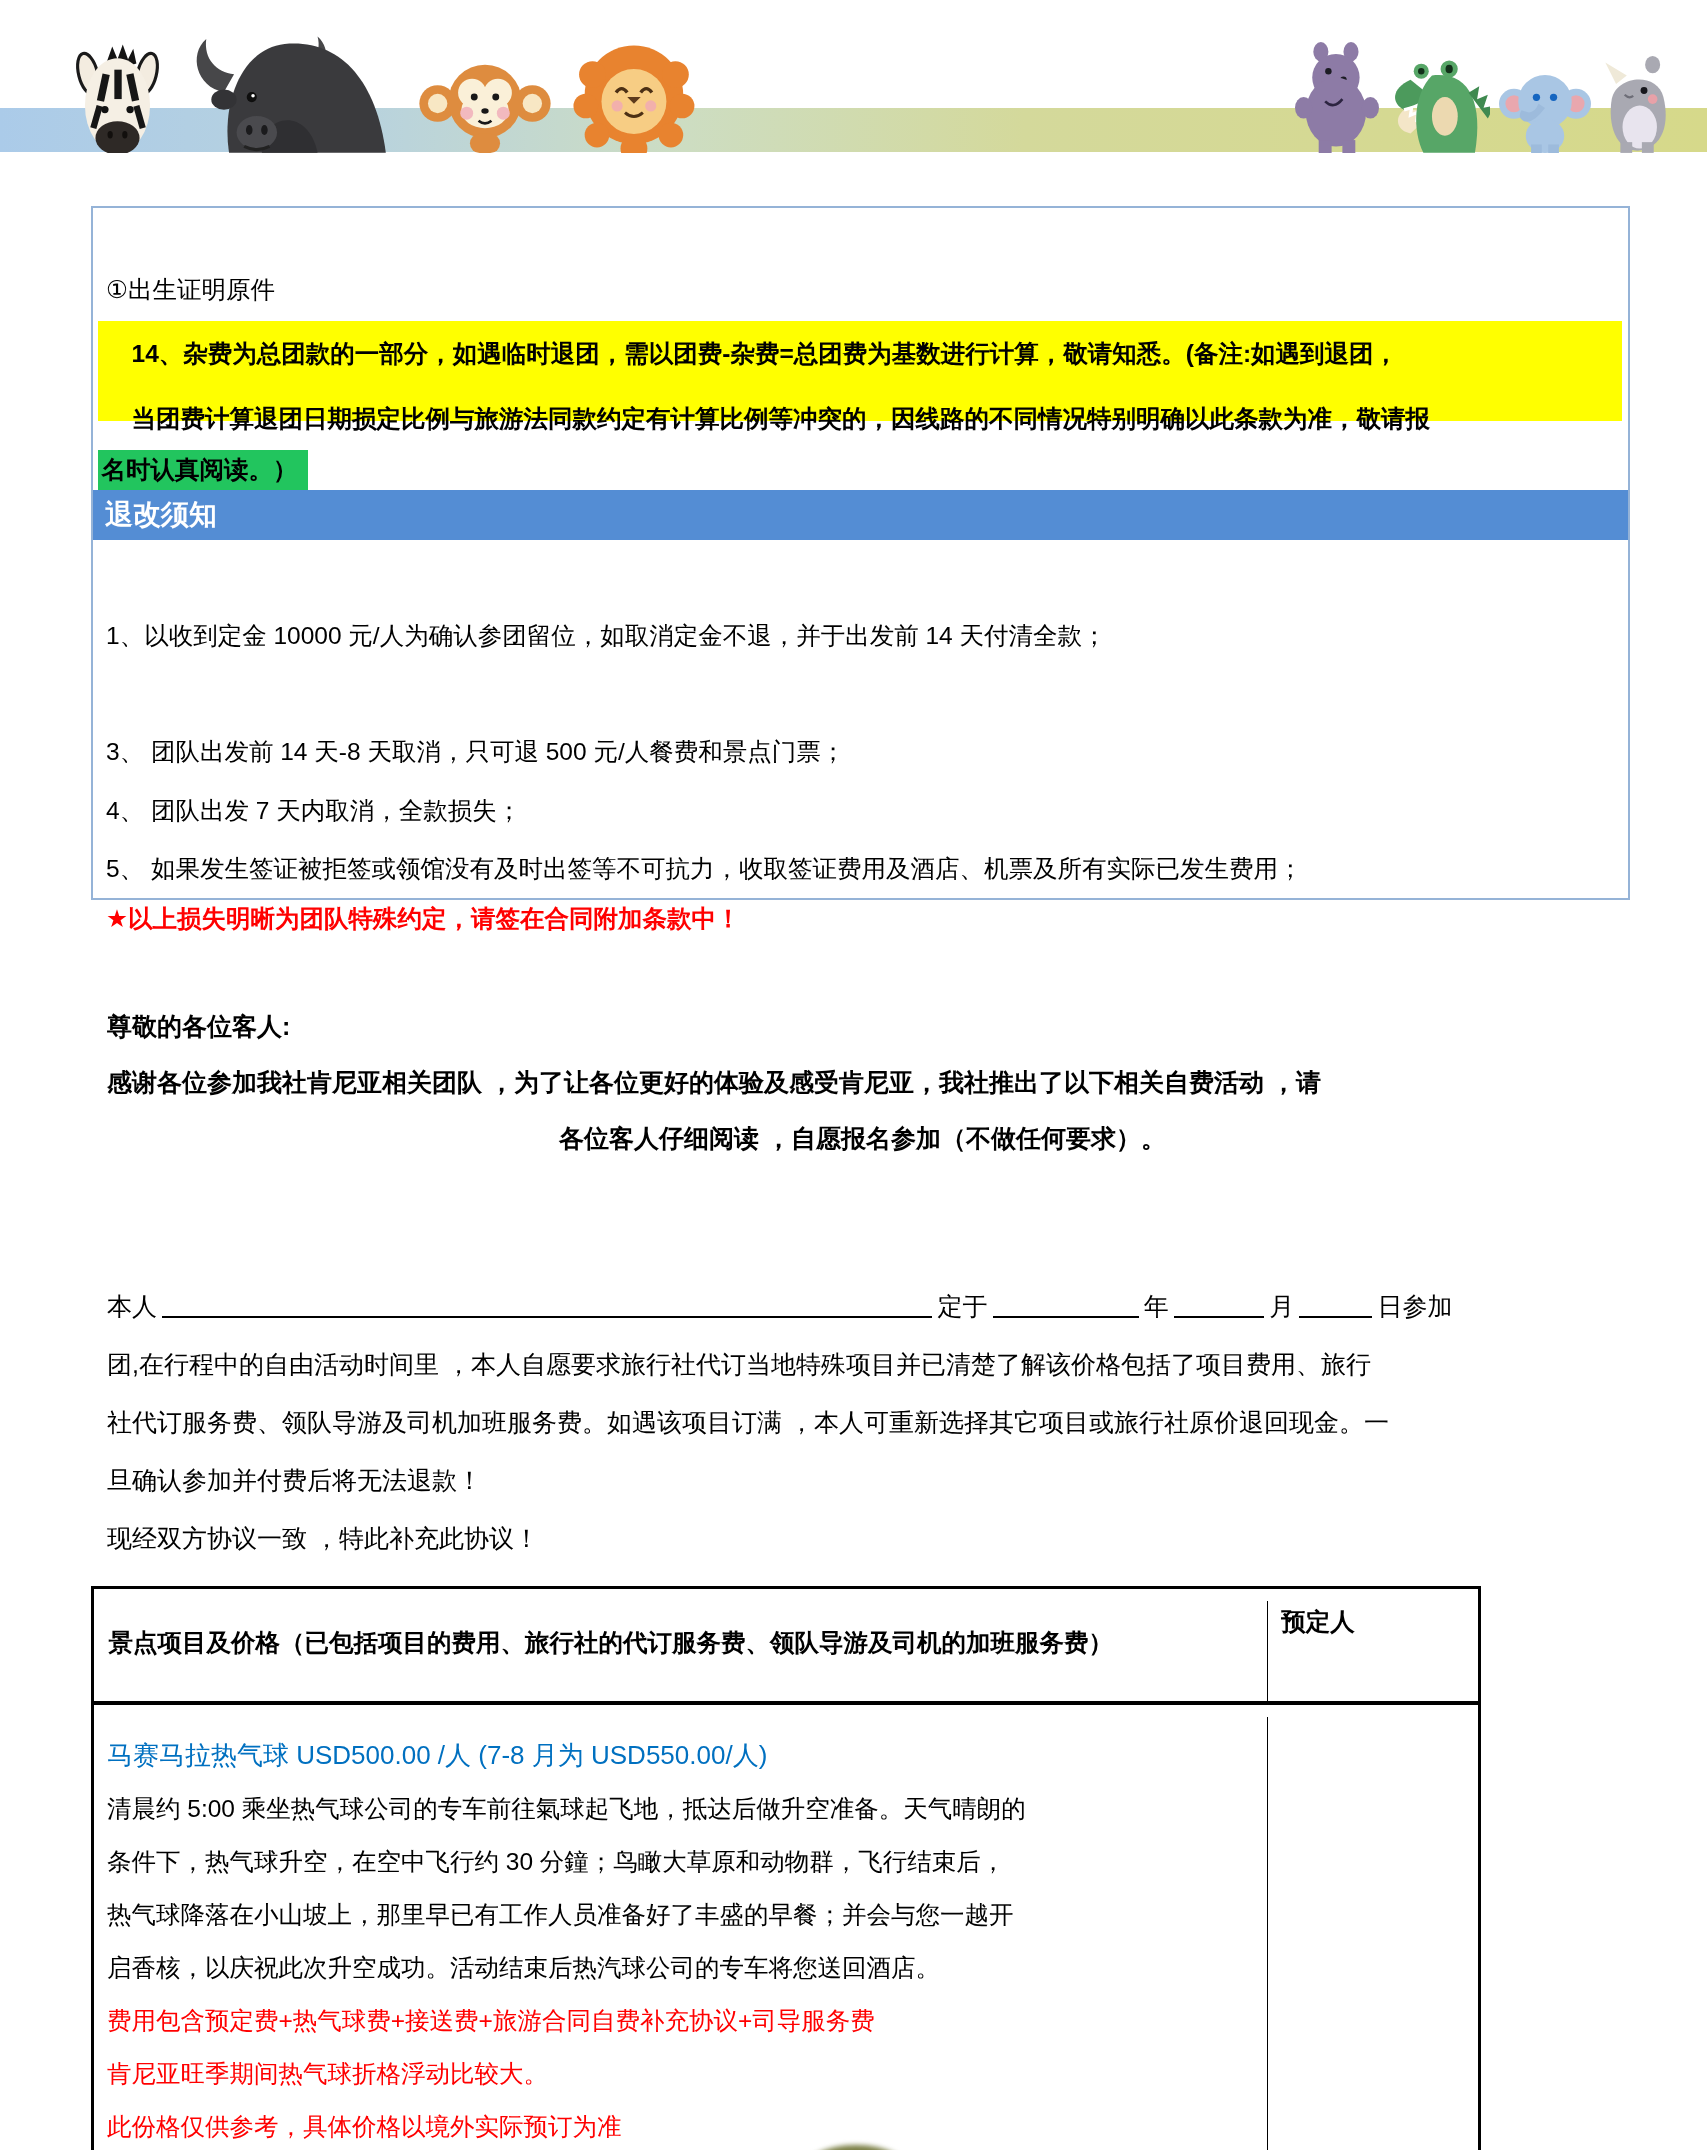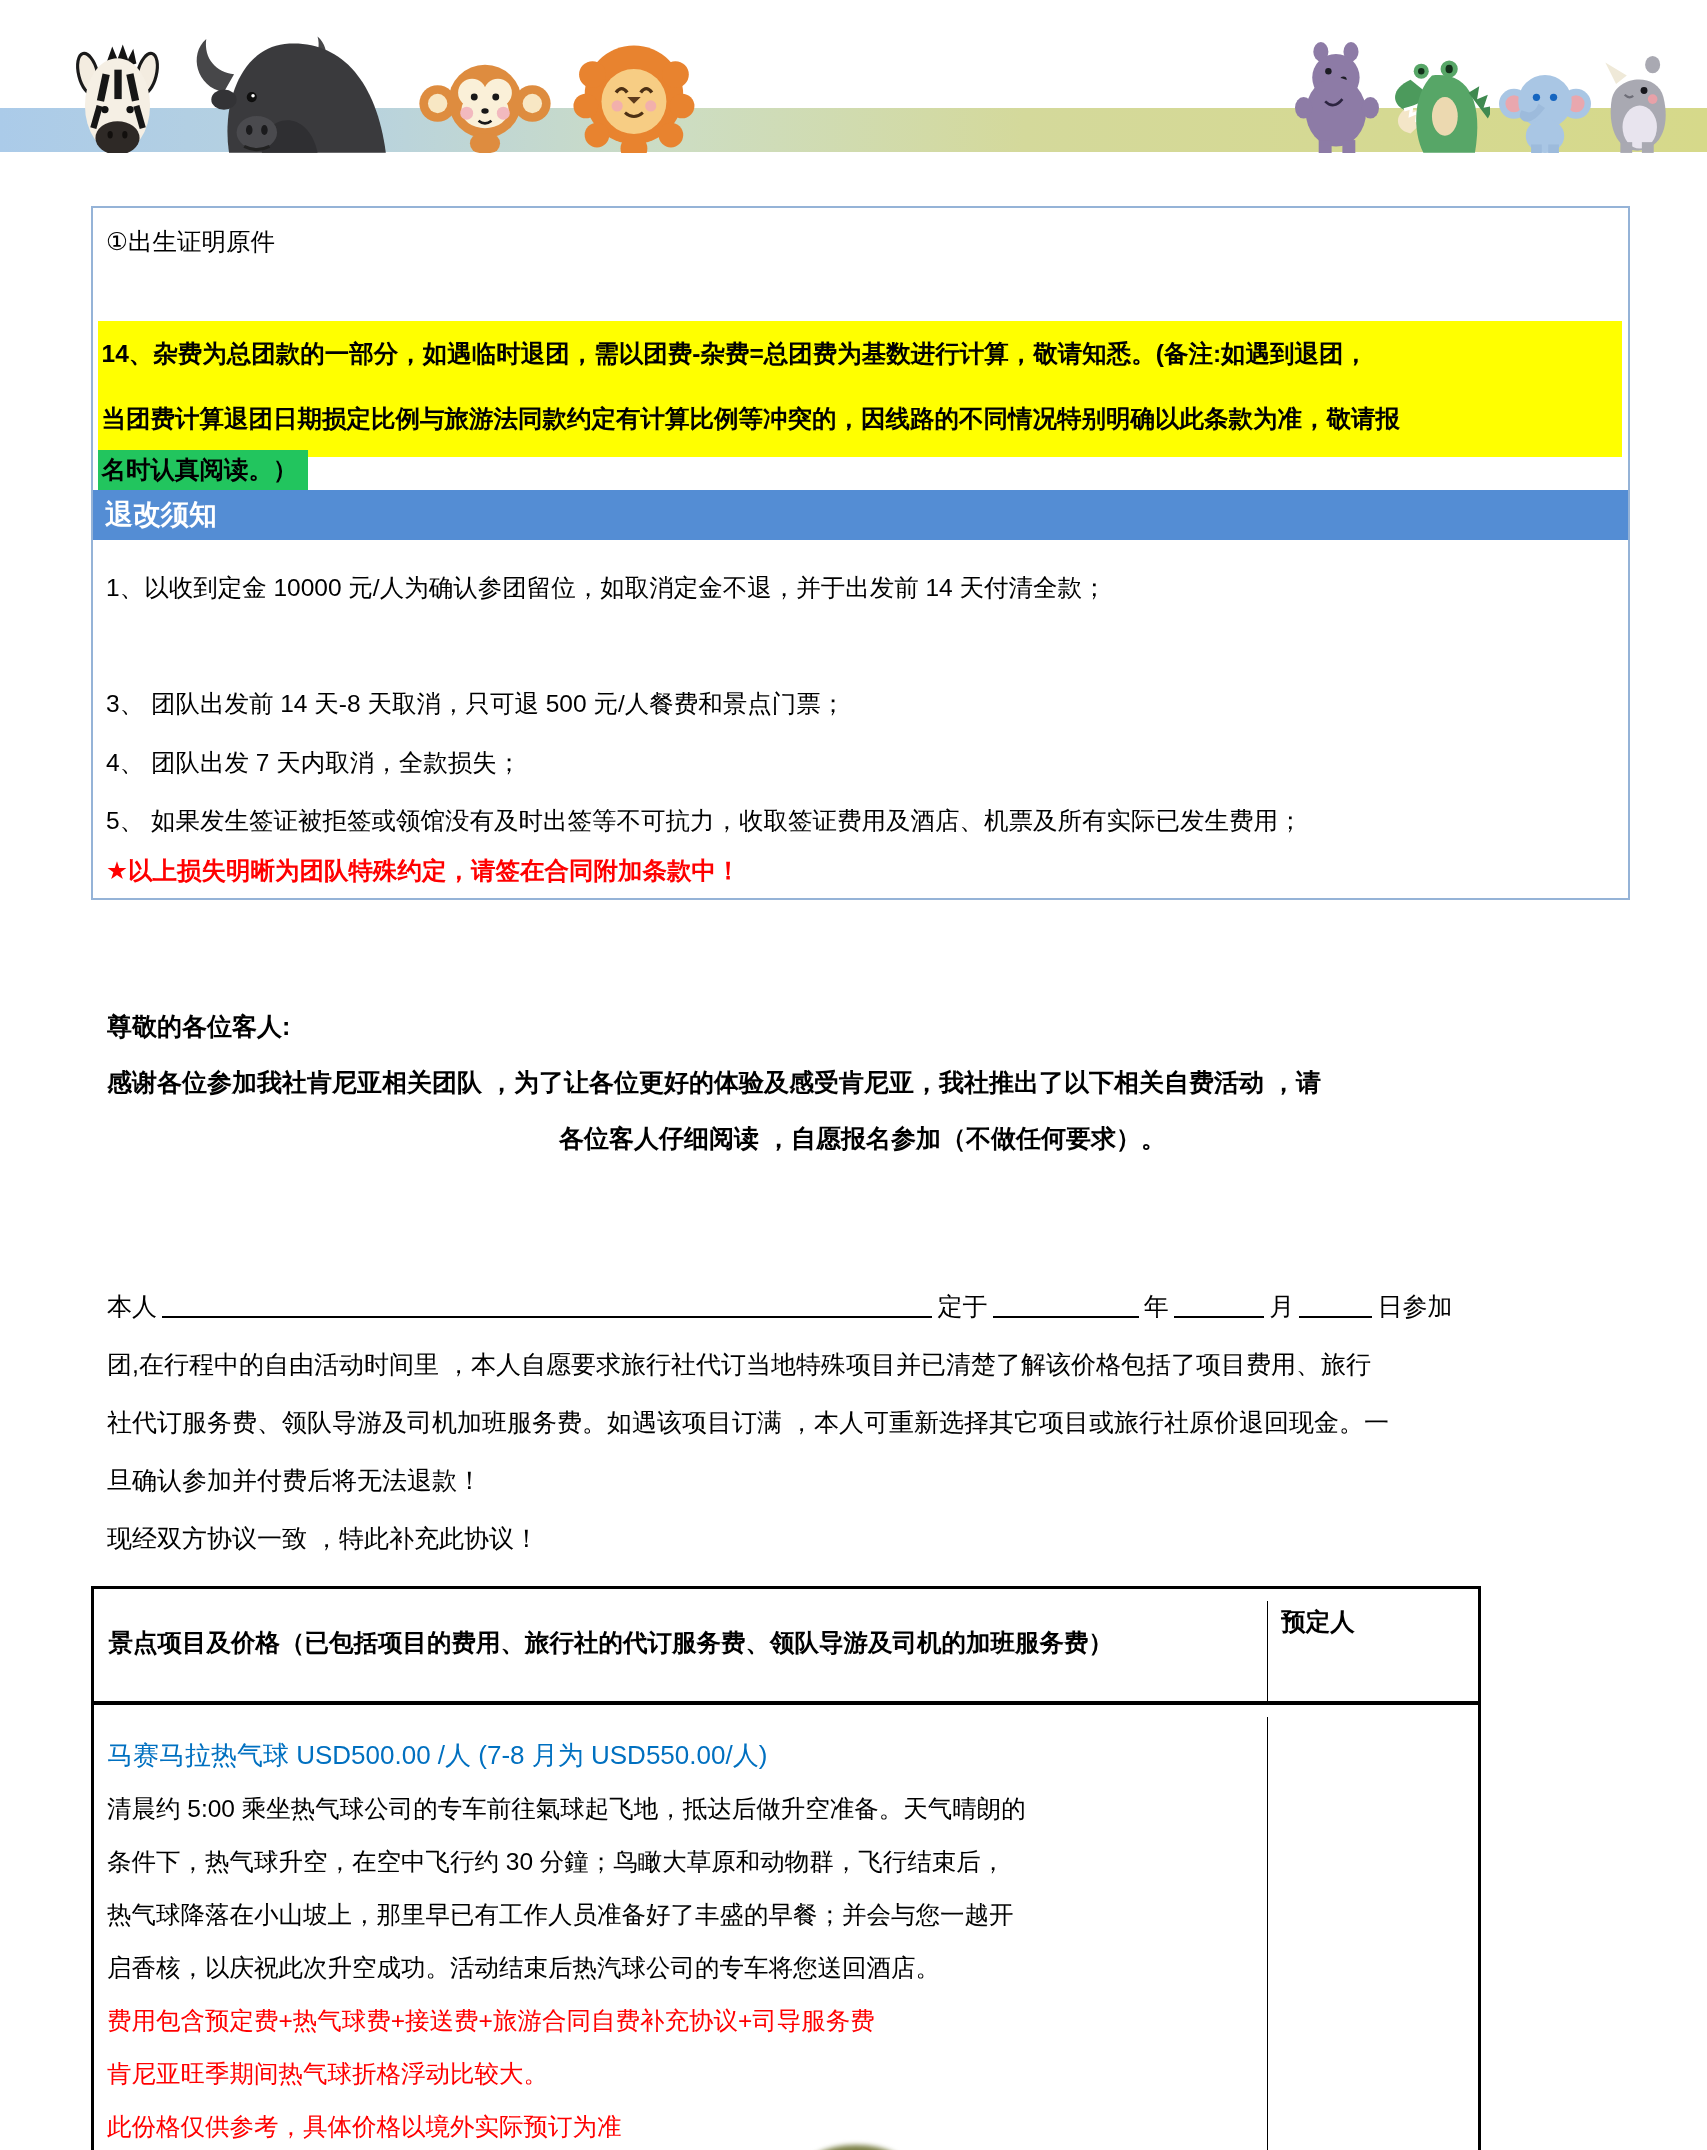--- a/index.html
+++ b/index.html
@@ -11,25 +11,25 @@
   .strip { position:absolute; left:0; top:108px; width:1707px; height:44px;
            background:linear-gradient(90deg,#abcbe9 0%,#b9d3dd 22%,#cdddc2 40%,#d4d99b 60%,#d6d98a 100%); }
   .animals { position:absolute; display:flex; align-items:flex-end; }
   .animals svg { display:block; }
   .animals-left  { left:65px;  top:24px; height:129px; gap:15.5px; }
   .animals-right { left:1295px; top:39px; height:114px; gap:9.5px; }
 
   
   .notice { position:absolute; left:91px; top:206px; width:1539px; height:694px;
             border:2.2px solid #95B3D7; background:#fff; }
-  .notice .abs { position:absolute; left:13px; font-size:24.5px; line-height:32px; }
+  .notice .abs { position:absolute; left:13px; font-size:24.5px; line-height:32px;margin-top:48px; }
   .n-line1 { top:18px; }
   .n-line2 { top:70px; }
-  .yellow-block { position:absolute; left:5.2px; right:6px; top:113px; height:136px;
-                  background:#FFFF00; font-weight:700; }
+  .yellow-block { position:absolute; left:5.2px; right:6px; top:113px; height:100px;
+                  background:#FFFF00; font-weight:700;padding-left:30px; }
   .yellow-block .yl { height:65px; line-height:65px; font-size:24.5px; padding:0 3.4px; white-space:nowrap; overflow:hidden; }
   .yellow-line3 { position:absolute; left:5.2px; top:242px; height:40px; line-height:40px;
                   background:#22c55e; font-weight:700; font-size:24.5px; padding:0 10.3px 0 3.4px; }
   .refund-bar { position:absolute; left:0; top:282px; width:100%; height:50px; background:#548DD4;
                 color:#fff; font-weight:700; font-size:28px; line-height:49px; padding-left:12px; }
   .item-0 { top:364px; }  .item-1 { top:422px; }  .item-2 { top:480px; }
   .item-3 { top:539px; } .item-4 { top:597px; }
   .special-note { top:647px; color:#FF0000; font-weight:700; }
 
   

